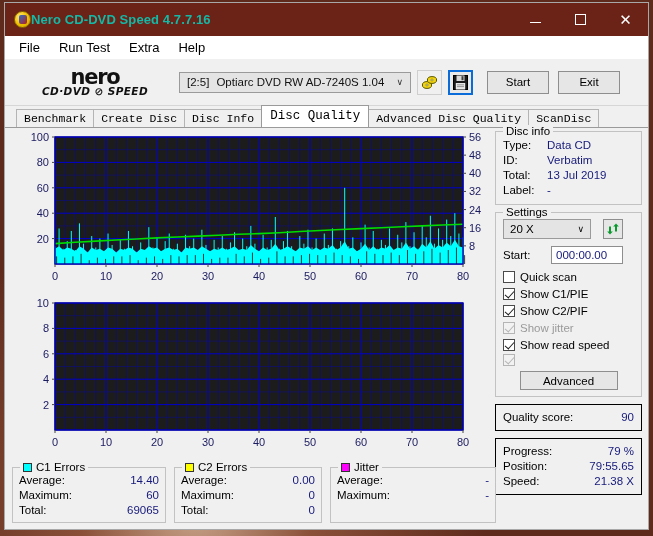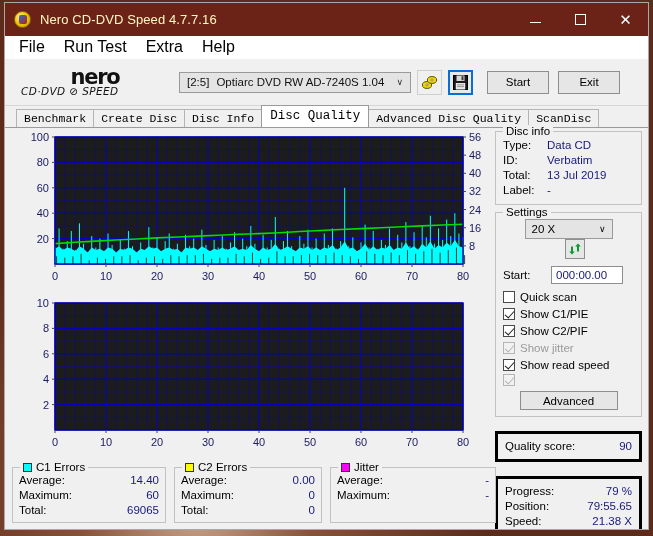--- a/index.html
+++ b/index.html
@@ -52,25 +52,25 @@
   }
   #app-icon::after {
     content: "";
     position: absolute;
     left: 4px; top: 3px;
     width: 8px; height: 9px;
     background: linear-gradient(135deg, #2f6fc4 0%, #b32020 100%);
     border-radius: 2px;
   }
   #title-text {
-    color: #fef9c3;
+    color: #14b8a6;
     font-size: 13px;
-    margin-left: 9px;
     letter-spacing: 0.1px;
     white-space: nowrap;
+    font-weight: bold;
   }
   .win-btn {
     position: absolute;
     top: 0;
     width: 45px;
     height: 33px;
     display: flex;
     align-items: center;
     justify-content: center;
     color: #ffffff;
@@ -88,21 +88,21 @@
   
   #menu-bar {
     height: 22px;
     background: #ffffff;
     display: flex;
     align-items: center;
     padding-left: 10px;
     border-bottom: 1px solid #ffffff;
   }
   .menu-item {
-    font-size: 16px;
+    font-size: 13px;
     color: #000;
     padding: 2px 8px 2px 4px;
     margin-right: 7px;
     white-space: nowrap;
   }
   
   #toolbar {
     height: 46px;
     background: #f0f0f0;
     display: flex;
@@ -120,26 +120,26 @@
     font-family: "DejaVu Sans", sans-serif;
     font-weight: bold;
     font-size: 21px;
     letter-spacing: -1.2px;
     color: #111;
     text-align: center;
     display: block;
   }
   #nero-logo .nero-sub {
     font-family: "DejaVu Sans", sans-serif;
-    font-weight: normal;
+    font-weight: bold;
     font-style: italic;
     font-size: 10.5px;
     letter-spacing: 0.4px;
     color: #111;
-    text-align: left;
+    text-align: center;
     display: block;
     margin-top: -2px;
   }
   #drive-select {
     width: 232px;
     height: 21px;
     margin-left: 10px;
     background: #e4e4e4;
     border: 1px solid #9a9a9a;
     box-sizing: border-box;
@@ -250,21 +250,21 @@
     color: #000;
   }
   .info-row {
     display: flex;
     font-size: 11.5px;
     line-height: 15px;
     color: #000;
   }
   .info-row .k { width: 44px; flex: none; }
   .info-row .v { color: #16197a; }
-  #speed-row { display: flex; align-items: center; margin-bottom: 7px; flex-direction: column; }
+  #speed-row { display: flex; align-items: center; margin-bottom: 7px; }
   #speed-select {
     width: 88px; height: 20px;
     background: #e4e4e4;
     border: 1px solid #9a9a9a;
     box-sizing: border-box;
     display: flex; align-items: center;
     padding-left: 6px;
     font-size: 11.5px;
     position: relative;
   }
@@ -324,25 +324,24 @@
   #btn-advanced {
     width: 98px; height: 19px;
     margin: 5px auto 0 auto;
     background: #e6e6e6;
     border: 1px solid #8e8e8e;
     box-sizing: border-box;
     font-size: 11.5px;
     display: flex; align-items: center; justify-content: center;
   }
   .plain-box {
-    border: 3px solid #000000;
+    border: 1px solid #000000;
     background: #f0f0f0;
     padding: 5px 7px;
     margin-bottom: 7px;
-    margin-top: 14px;
   }
   .kv-row {
     display: flex; justify-content: space-between;
     font-size: 11.5px; line-height: 15px;
   }
   .kv-row .v { color: #16197a; }
   
   #stats-row {
     position: absolute;
     left: 7px; bottom: 5px;

